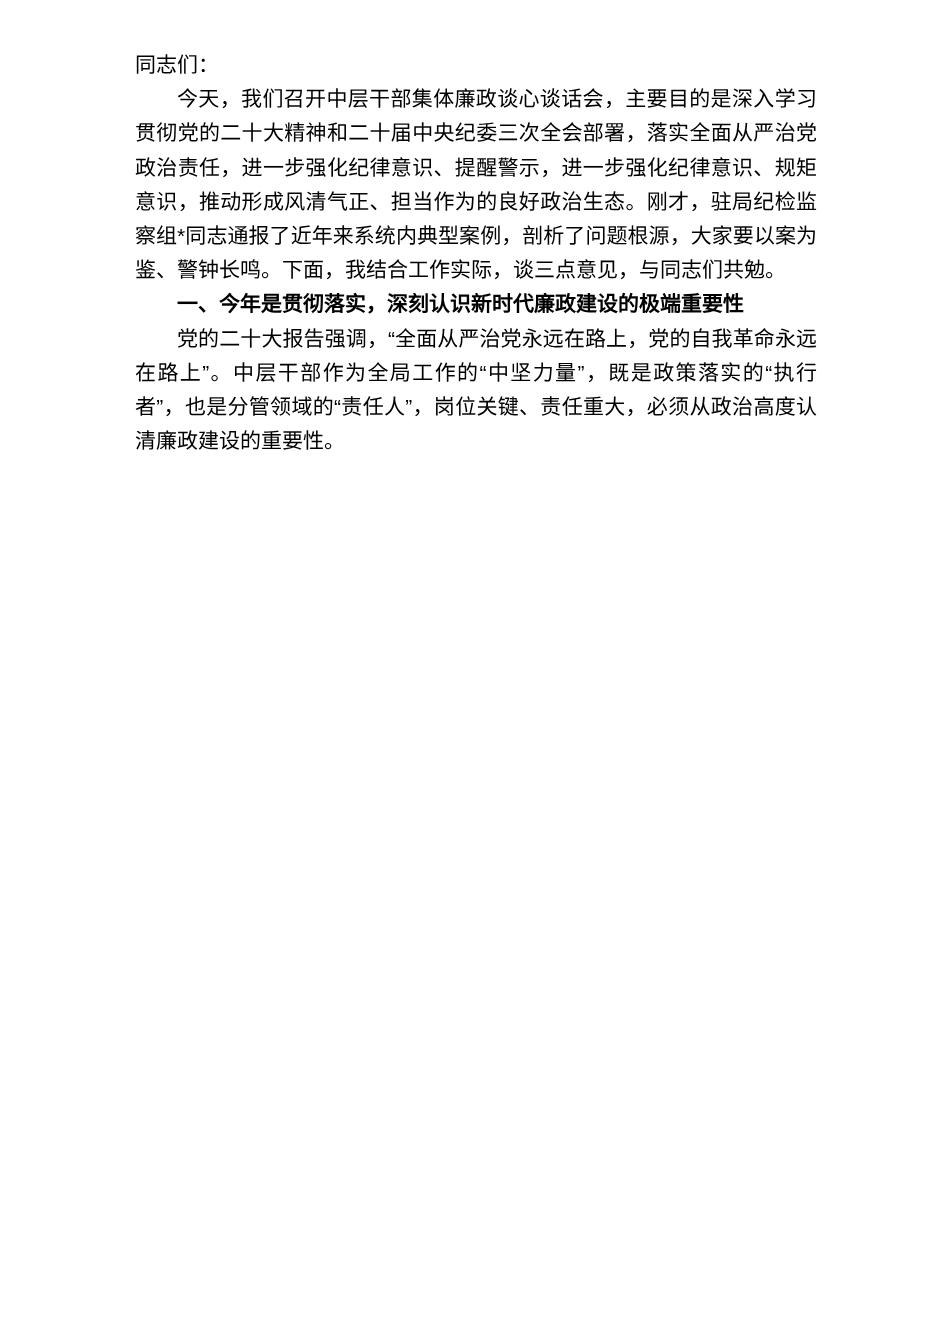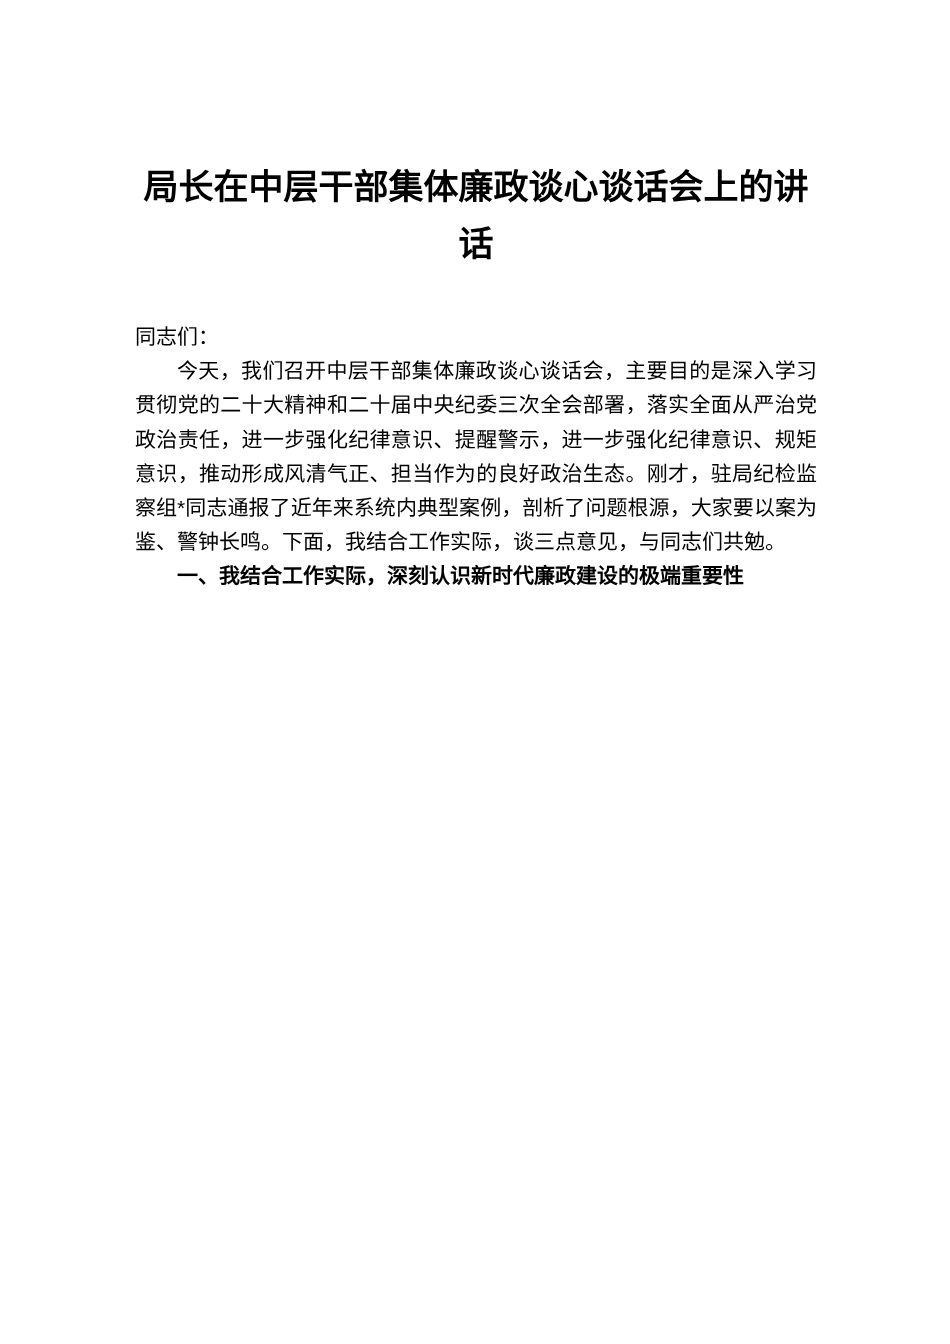--- a/index.html
+++ b/index.html
@@ -72,27 +72,27 @@
   .spacer-after-title {
     height: 48px;
   }
 </style>
 </head>
 <body>
 
 <div class="page">
   <div class="doc-body">
 
-    <h1 class="doc-title">局长在中层干部集体廉政谈心谈话会上的讲话</h1>
 
     <div class="spacer-after-title"></div>
 
     <p class="para flush">同志们：</p>
 
     <p class="para indent">今天，我们召开中层干部集体廉政谈心谈话会，主要目的是深入学习贯彻党的二十大精神和二十届中央纪委三次全会部署，落实全面从严治党政治责任，进一步强化纪律意识、提醒警示，进一步强化纪律意识、规矩意识，推动形成风清气正、担当作为的良好政治生态。刚才，驻局纪检监察组*同志通报了近年来系统内典型案例，剖析了问题根源，大家要以案为鉴、警钟长鸣。下面，我结合工作实际，谈三点意见，与同志们共勉。</p>
 
-    <p class="para heading">一、我结合工作实际，深刻认识新时代廉政建设的极端重要性</p>
+    <p class="para heading">一、今年是贯彻落实，深刻认识新时代廉政建设的极端重要性</p>
 
+    <p class="para indent">党的二十大报告强调，“全面从严治党永远在路上，党的自我革命永远在路上”。中层干部作为全局工作的“中坚力量”，既是政策落实的“执行者”，也是分管领域的“责任人”，岗位关键、责任重大，必须从政治高度认清廉政建设的重要性。</p>
 
 
 
   </div>
 </div>
 
 </body></html>

